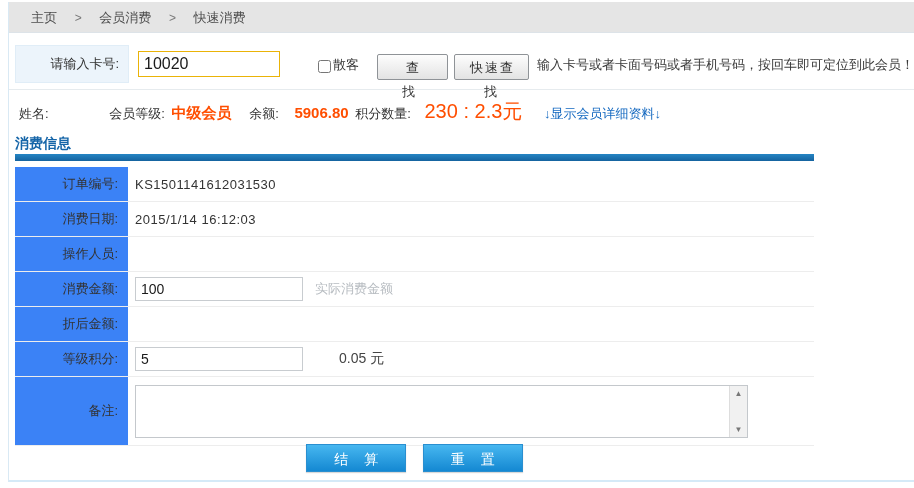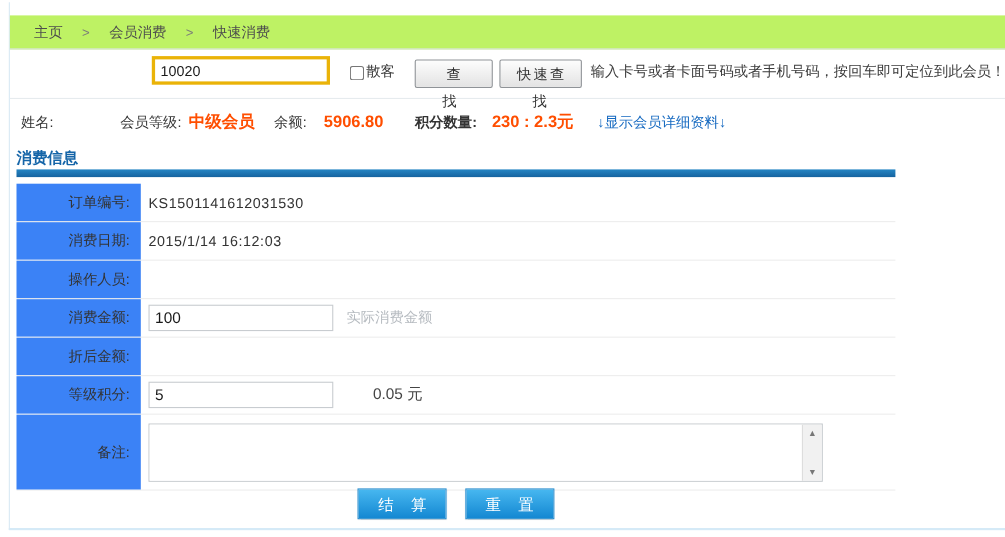--- a/index.html
+++ b/index.html
@@ -2,50 +2,50 @@
 <html><head>
 <meta charset="utf-8">
 <style>
   html,body{margin:0;padding:0;background:#fff;}
   body{font-family:"Liberation Sans","DejaVu Sans",sans-serif;}
   .stage{position:relative;width:914px;height:488px;background:#fff;overflow:hidden;}
   .page-frame{position:absolute;left:8px;top:2px;width:905px;height:478px;
     border-left:1px solid #d9e9f4;border-bottom:2px solid #d5eaf7;background:#fff;}
 
   
-  .crumbbar{position:absolute;left:0;top:12px;width:100%;height:31px;background:#bef264;
+  .crumbbar{position:absolute;left:0;top:0;width:100%;height:31px;background:#e5e5e5;
     border-bottom:1px solid #dde3e8;line-height:31px;font-size:13px;color:#4d4d4d;padding-left:22px;box-sizing:border-box;}
   .crumbbar .sep{margin:0 14px;color:#7a7a7a;font-size:12px;}
   .crumb{cursor:pointer;}
 
   
   .search-row{position:absolute;left:0;top:38px;width:100%;height:49px;border-bottom:1px solid #e6ebee;}
   .card-label-box{position:absolute;left:6px;top:5px;width:114px;height:38px;background:#ecf4fb;
     border:1px solid #e0edf7;box-sizing:border-box;text-align:right;line-height:36px;font-size:13px;color:#333;padding-right:9px;}
-  .card-input{position:absolute;left:129px;top:11px;width:162px;height:26px;border:3px solid #eab308;
-    font-size:13px;padding:0 5px;box-sizing:border-box;color:#1a1a1a;font-family:inherit;}
+  .card-input{position:absolute;left:129px;top:11px;width:142px;height:26px;border:1px solid #eab308;
+    font-size:16px;padding:0 5px;box-sizing:border-box;color:#1a1a1a;font-family:inherit;}
   .guest-check{position:absolute;left:305px;top:17px;width:13px;height:13px;}
   .guest-label{position:absolute;left:324px;top:0;line-height:49px;font-size:13px;color:#333;}
   .gray-btn{position:absolute;top:14px;height:26px;border:1px solid #8f9397;
     background:linear-gradient(#fdfdfd,#e3e3e3);font-size:13px;color:#333;box-sizing:border-box;
     text-align:center;line-height:24px;cursor:pointer;font-family:inherit;border-radius:2px;}
   .btn-search{left:368px;width:71px;letter-spacing:8px;text-indent:8px;}
   .btn-quick{left:445px;width:75px;letter-spacing:2px;text-indent:2px;}
   .search-hint{position:absolute;left:528px;top:0;line-height:49px;font-size:13px;color:#3a3a3a;}
 
   
   .member-row{position:absolute;left:0;top:88px;width:100%;height:42px;line-height:42px;font-size:13px;color:#333;white-space:nowrap;}
   .member-row .lbl{color:#333;}
   .m-name{margin-left:10px;}
   .m-levell{margin-left:57px;}
   .m-orange{color:#ff4e00;font-weight:bold;font-size:15px;margin-left:3px;}
   .m-balancel{margin-left:14px;}
   .m-balance{color:#ff4e00;font-weight:bold;font-size:15px;margin-left:12px;}
-  .m-pointsl{margin-left:25px;font-weight:bold;}
-  .m-points{color:#ff4e00;font-weight:bold;font-size:15px;margin-left:10px;}
+  .m-pointsl{margin-left:3px;}
+  .m-points{color:#ff4e00;font-weight:normal;font-size:20px;margin-left:10px;}
   .m-link{margin-left:18px;color:#1569c0;font-size:13px;cursor:pointer;}
 
   
   .section-title{position:absolute;left:6px;top:133px;font-size:14px;font-weight:bold;color:#1565a8;}
   .section-bar{position:absolute;left:6px;top:152px;width:799px;height:7px;
     background:linear-gradient(#2585c4,#15639f);}
 
   
   .form-table{position:absolute;left:6px;top:165px;width:799px;}
   .frow{display:flex;border-bottom:1px solid #ededed;align-items:center;min-height:34px;}
@@ -64,40 +64,41 @@
     resize:none;font-family:inherit;font-size:13px;box-sizing:border-box;padding:3px 5px;}
   .fake-scrollbar{position:absolute;right:0;top:0;width:17px;height:51px;background:#f1f1f1;
     border-left:1px solid #ddd;}
   .sb-arrow{position:absolute;left:0;width:17px;height:15px;text-align:center;font-size:8px;
     color:#777;line-height:15px;cursor:pointer;}
   .sb-up{top:0;}
   .sb-down{bottom:0;}
 
   
   .actions{position:absolute;left:6px;top:442px;width:799px;text-align:center;}
-  .blue-btn{display:inline-block;width:81px;height:28px;margin:0 6px;border:1px solid #2a8fd0;
+  .blue-btn{display:inline-block;width:100px;height:28px;margin:0 6px;border:1px solid #2a8fd0;
     background:linear-gradient(#47b7f0,#1488d2);color:#fff;font-size:14px;line-height:26px;
     letter-spacing:6px;text-indent:6px;text-align:center;cursor:pointer;box-sizing:border-box;
     box-shadow:0 1px 1px rgba(0,0,0,0.15);font-family:inherit;}
 </style>
 </head>
 <body>
 
 <div class="stage">
   <div class="page-frame">
 
     <div class="crumbbar">
       <span class="crumb">主页</span>
       <span class="sep">&gt;</span>
       <span class="crumb">会员消费</span>
       <span class="sep">&gt;</span>
       <span class="crumb">快速消费</span>
     </div>
 
     <div class="search-row">
+      <div class="card-label-box">请输入卡号:</div>
       <input class="card-input" type="text" value="10020" style="">
       <input class="guest-check" type="checkbox" style="">
       <span class="guest-label">散客</span>
       <button class="gray-btn btn-quick">快速查找</button>
       <button class="gray-btn btn-search">查  找</button>
       <span class="search-hint">输入卡号或者卡面号码或者手机号码，按回车即可定位到此会员！</span>
     </div>
 
     <div class="member-row">
       <span class="lbl m-name">姓名:</span>

